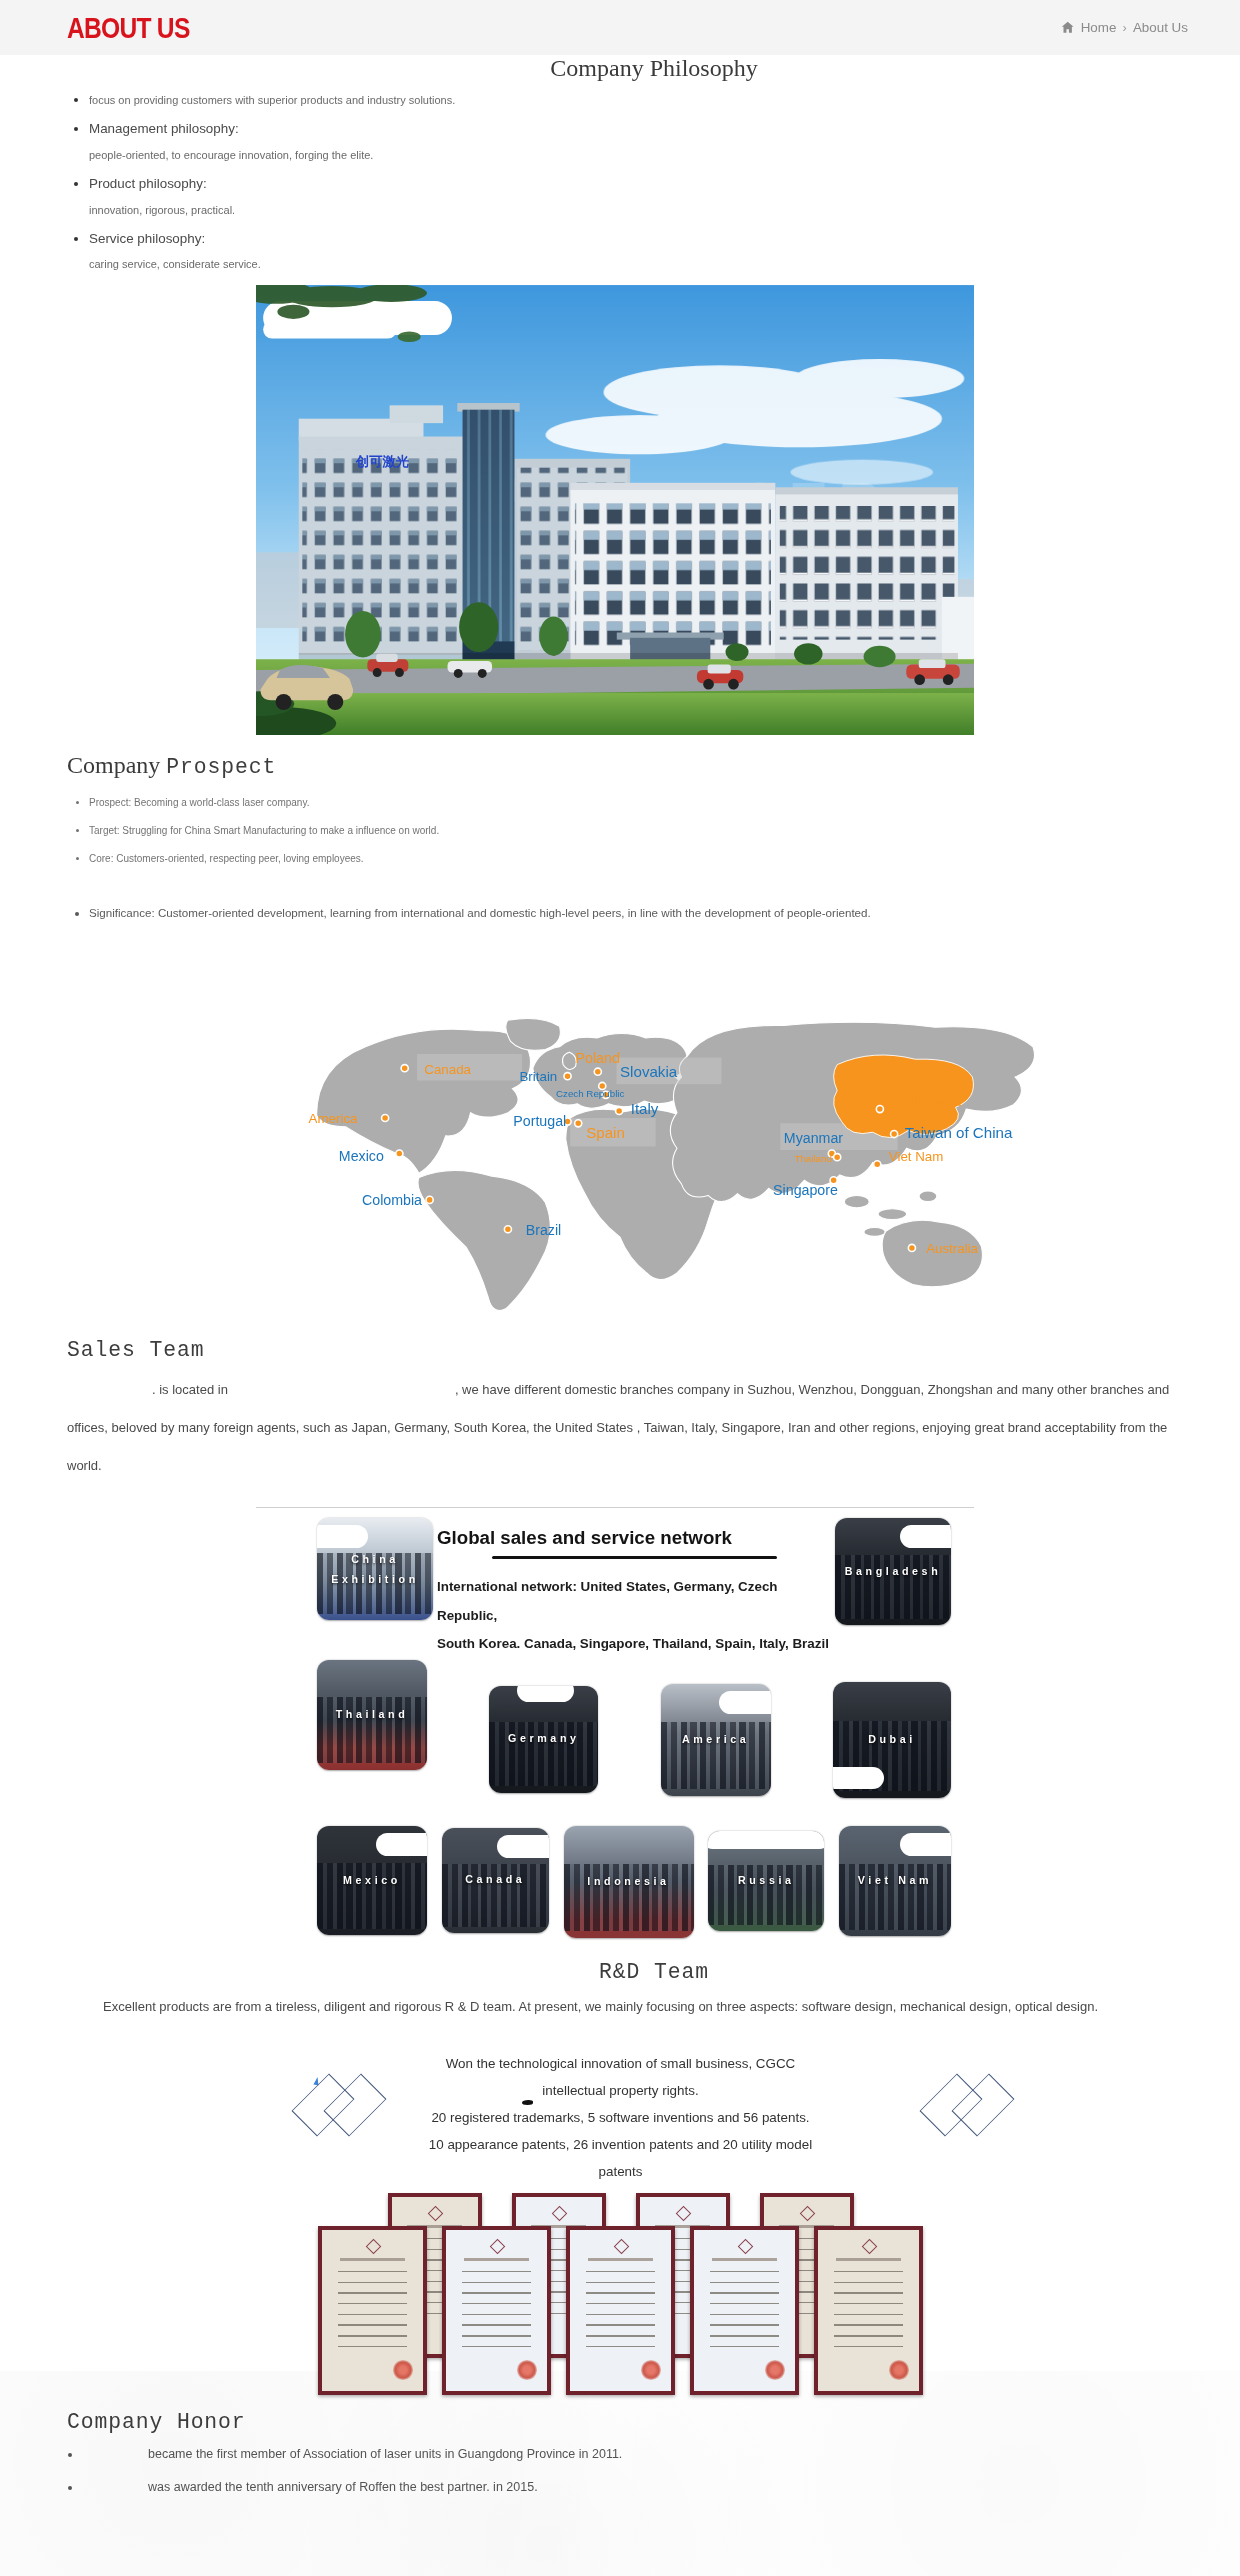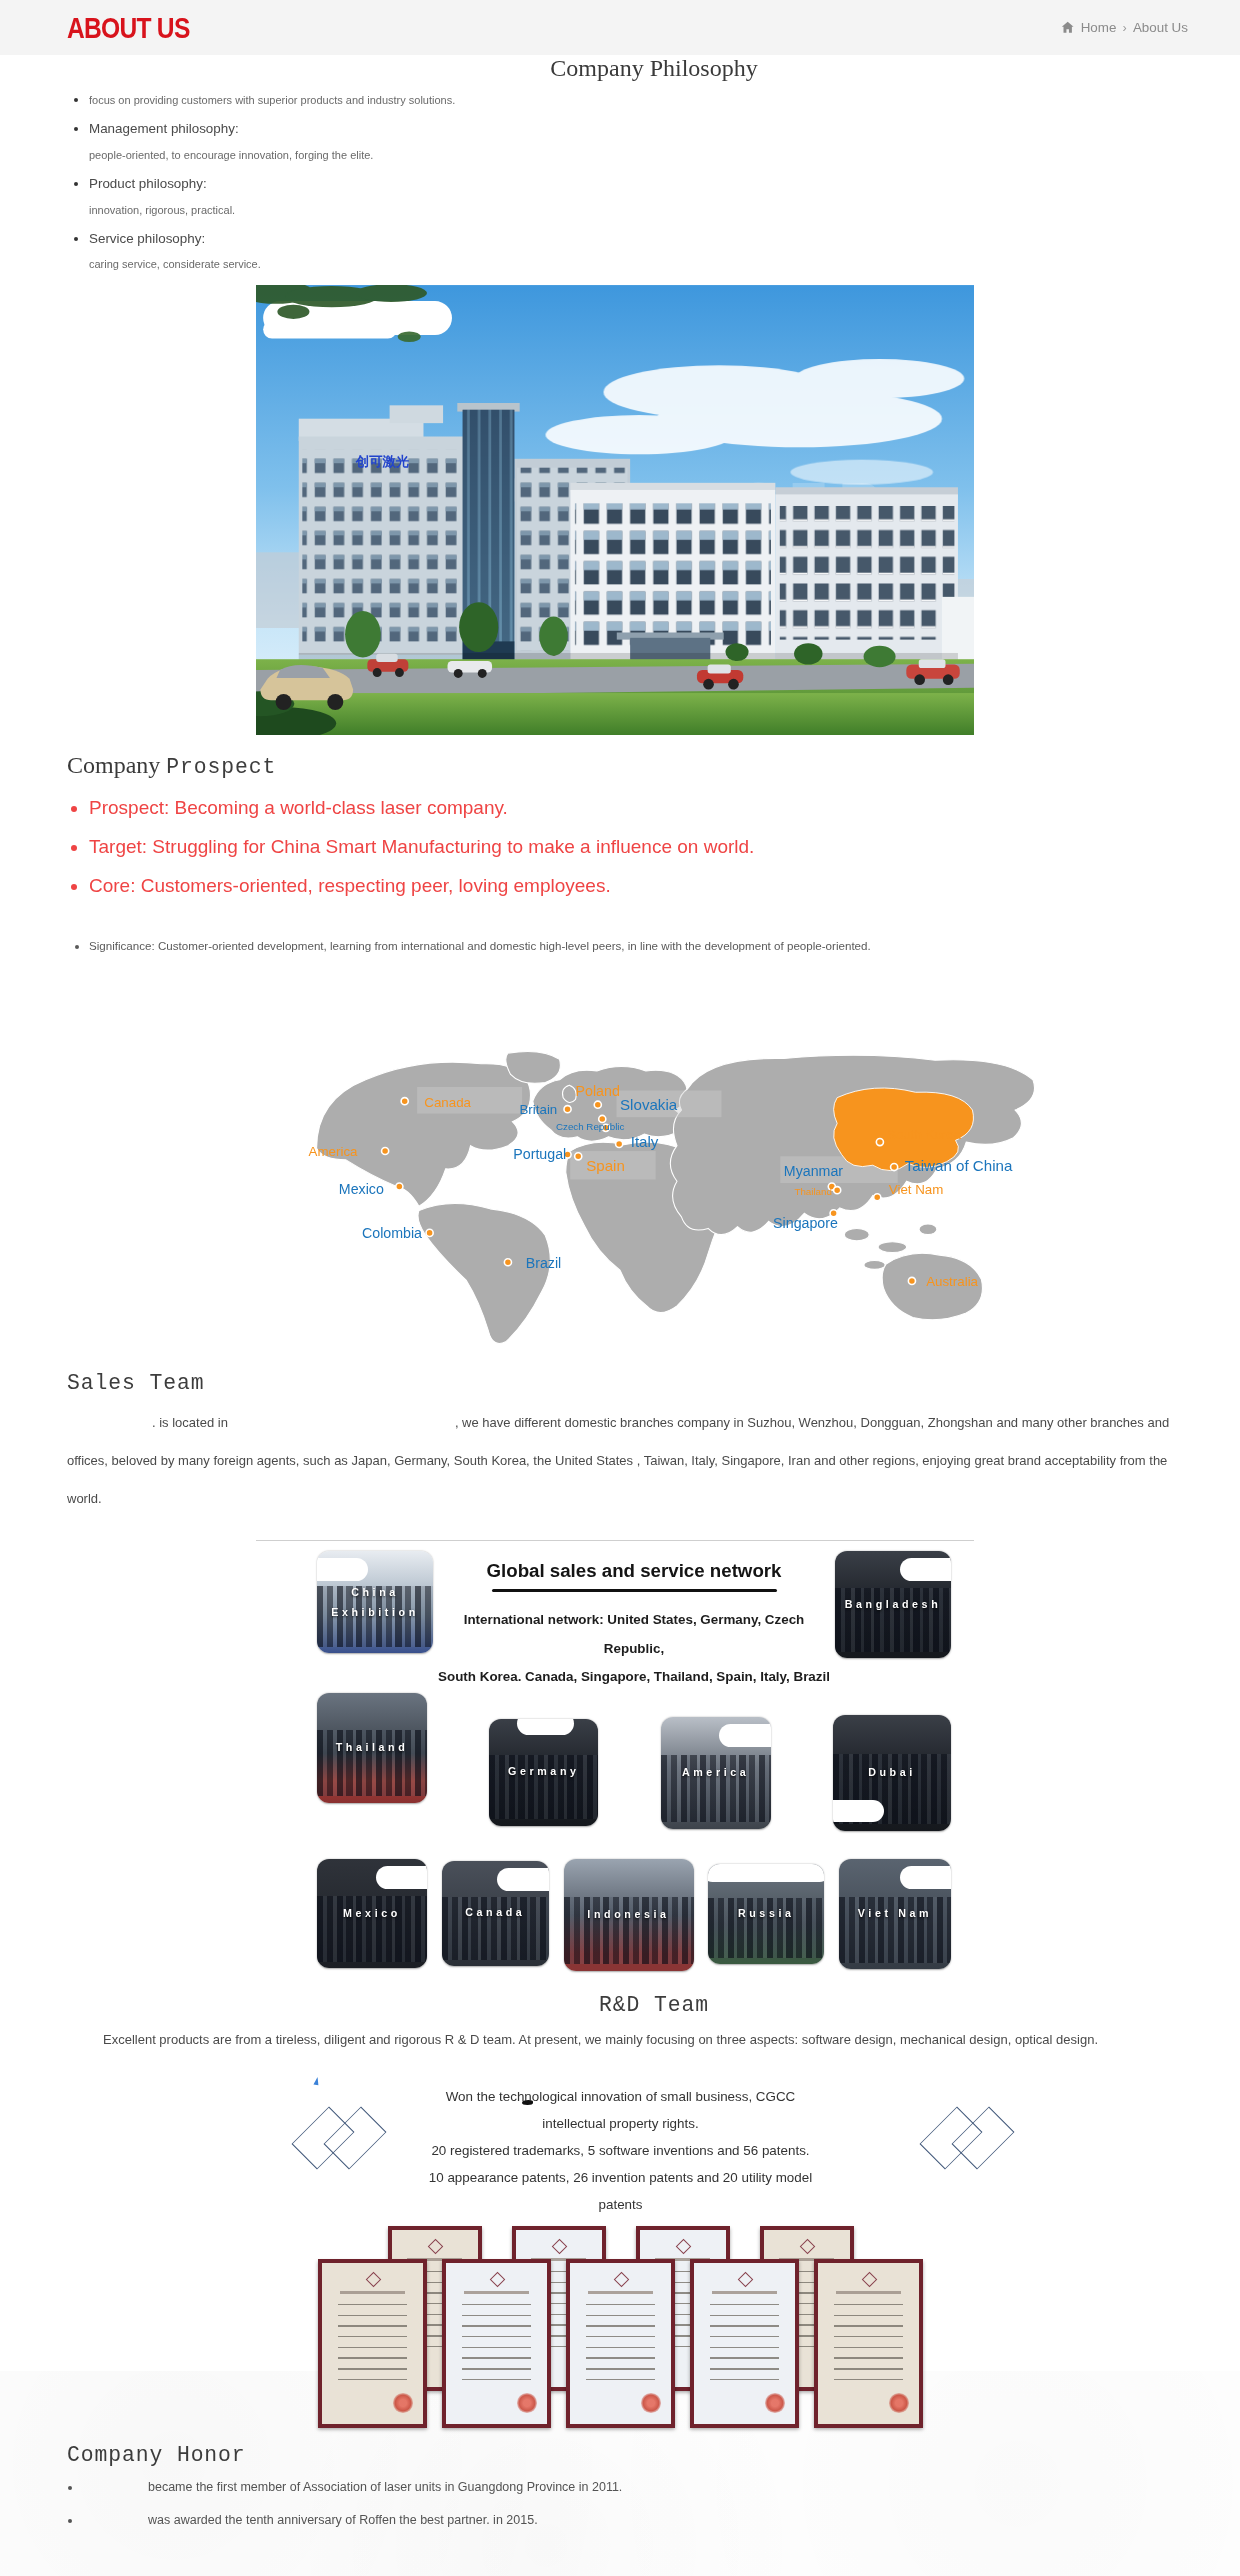--- a/index.html
+++ b/index.html
@@ -22,21 +22,21 @@
   #philosophy h2{text-align:center;}
   .phil-list{list-style:disc;margin:9px 0 0 0;padding-left:89px;color:#333;}
   .phil-list li{margin-bottom:14.3px;}
   .b-label{font-size:13.4px;color:#4a4a4a;display:block;margin-bottom:12.5px;}
   .b-desc{font-size:11px;color:#6a6a6a;display:block;margin-bottom:5.3px;list-style:none;}
   
   .building{width:718px;height:450px;margin:5.3px 0 0 256px;display:block;}
   
   #prospect h2{}
   .pro-list{list-style:disc;margin:10.7px 0 0 0;padding-left:89px;color:#333;}
-  .pro-list li{margin-bottom:17px;font-size:19px;color:#ef4444;}
+  .pro-list li{margin-bottom:17px;font-size:10px;color:#737373;}
   .pro-list li.small{font-size:11.6px;color:#5a5a5a;margin-top:42px;}
   
   .mapwrap{width:748px;height:299px;margin:77px 0 0 303px;}
   .mland{fill:#adadad;stroke:#ffffff;stroke-width:1.2;}
   .mbox{fill:#c9c9c9;opacity:.45;}
   .mchina{fill:#f7941e;stroke:#fff;stroke-width:1;}
   .ml{font-family:"Liberation Sans",sans-serif;font-weight:500;}
   .mo{fill:#f7941e;} .mb{fill:#1b75bc;}
   .mdot{fill:#f7941e;stroke:#fff;stroke-width:1.8;}
   
@@ -63,21 +63,21 @@
   
   .v-china{background:linear-gradient(180deg,#e8ecf1,#c2ccd6 30%,#8ea0b2 62%,#39508c);}
   .v-dark{background:linear-gradient(180deg,#3a3f47,#23272e 40%,#15181d);}
   .v-thailand{background:linear-gradient(180deg,#6a7480,#3c434c 55%,#a04038 80%,#8a3030);}
   .v-america{background:linear-gradient(180deg,#b9bfc7,#6f7680 45%,#3d434b);}
   .v-mexico{background:linear-gradient(180deg,#2f333a,#1b1e24);}
   .v-canada{background:linear-gradient(180deg,#4a505a,#2a2f36);}
   .v-indo{background:linear-gradient(180deg,#9aa4b0,#5a626e 50%,#8a3535 85%);}
   .v-russia{background:linear-gradient(180deg,#6d7782,#475058 60%,#3a5a40);}
   .v-vietnam{background:linear-gradient(180deg,#5a6470,#343b44);}
-  .centerblock{width:394px;text-align:center;padding-top:9px;}
+  .centerblock{width:394px;padding-top:9px;}
   .net-title{font-size:18.7px;font-weight:800;color:#141414;margin:0;}
   .net-underline{width:285px;height:3.6px;background:#111;margin:6.2px auto 14.3px auto;border-radius:1.8px;}
   .net-desc{font-size:13.4px;font-weight:700;color:#1d1d1d;line-height:2.1;margin:0;}
   
   #rd h2{margin-top:21.4px;text-align:center;}
   .rd-p{margin:5.3px 53px 0 67px;font-size:13px;line-height:36px;color:#4a4a4a;text-indent:36px;}
   .art-blue{position:absolute;left:314px;top:2077px;width:0;height:0;
      border-left:3.6px solid transparent;border-right:2.7px solid transparent;border-bottom:8px solid #3b82d8;transform:rotate(8deg);}
   .art-black{position:absolute;left:522px;top:2100px;width:10.7px;height:4.5px;background:#111;border-radius:60% 40% 50% 50%;}
   

